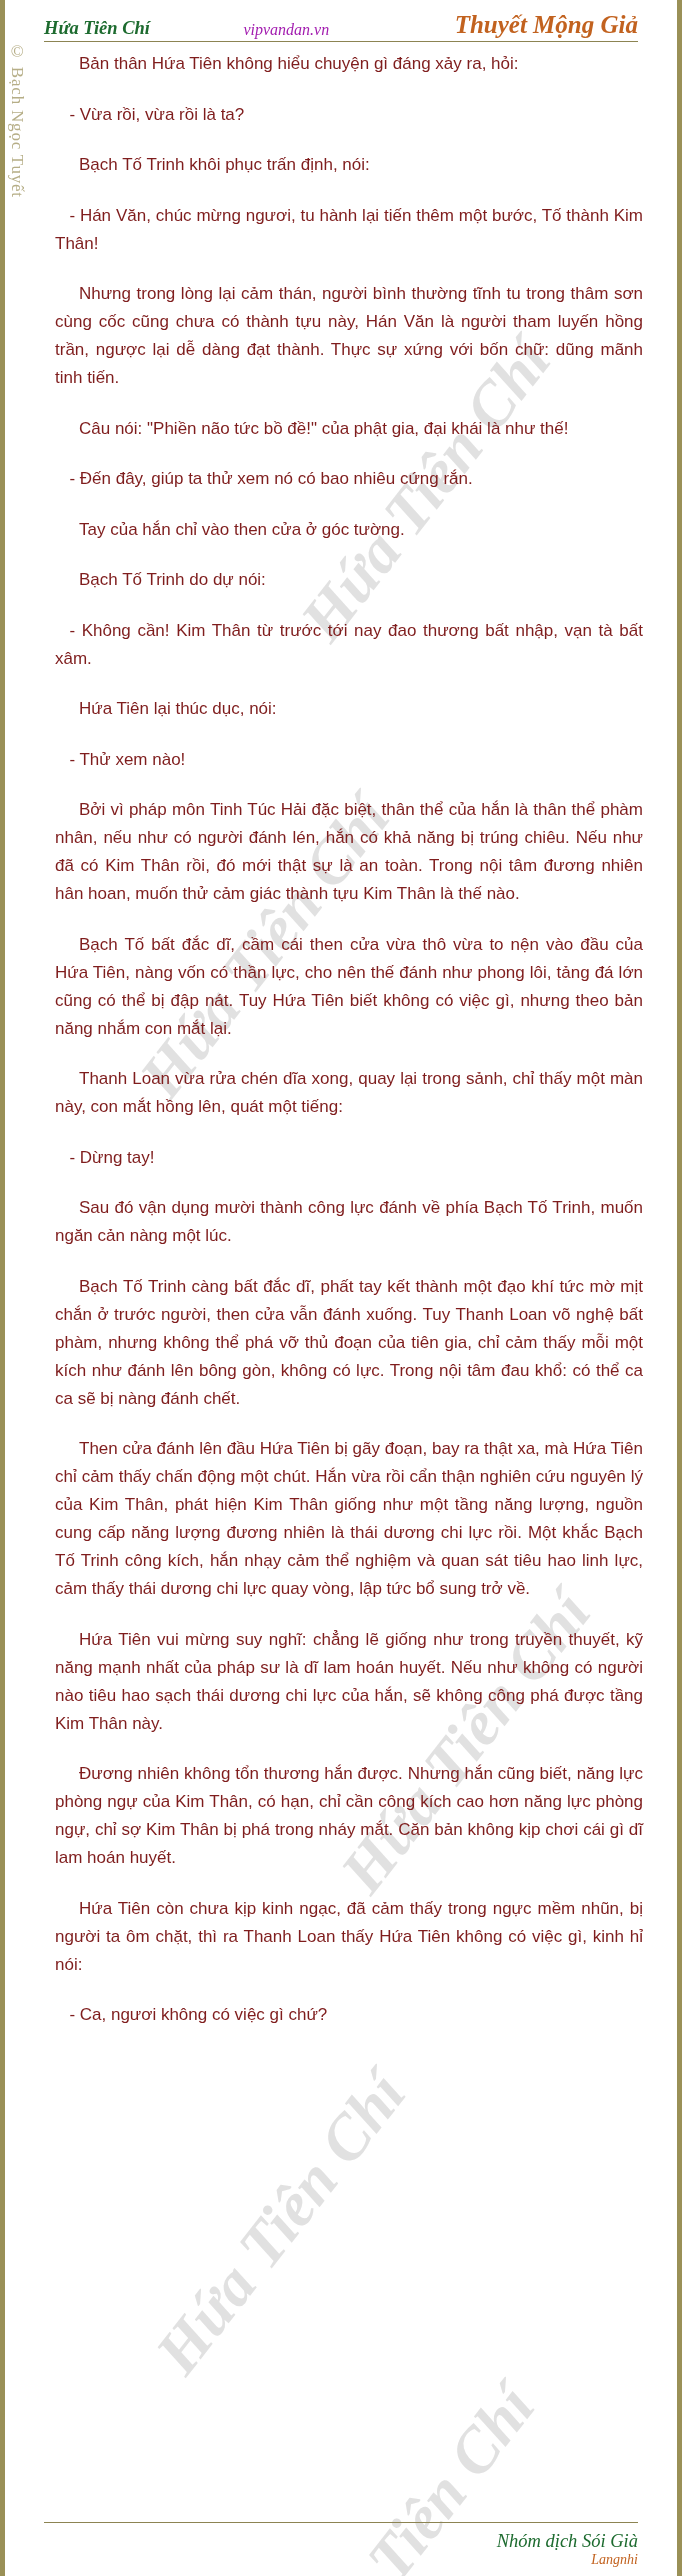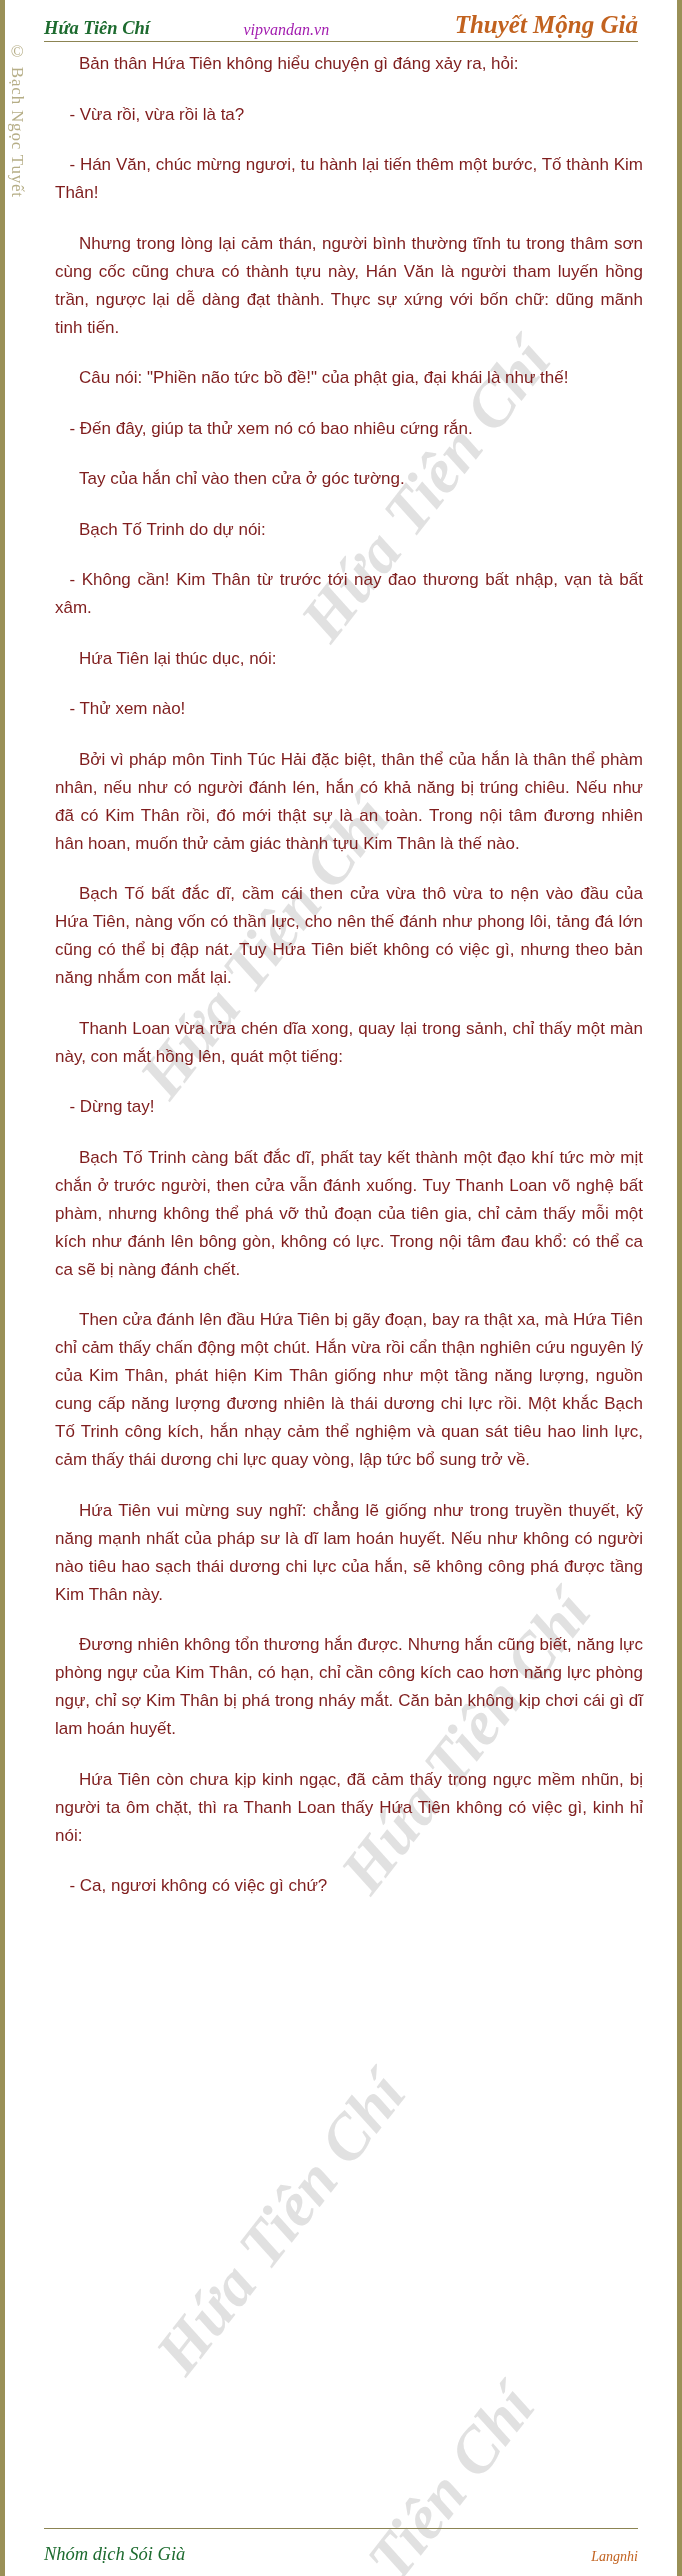--- a/index.html
+++ b/index.html
@@ -127,21 +127,22 @@
     position: absolute;
     left: 39px;
     right: 39px;
     bottom: 11.2px;
     height: 34px;
     z-index: 3;
     display: flex;
     align-items: flex-end;
     justify-content: space-between;
     border-top: 1.6px solid #8c8452;
-    padding-top: 2px;
+    padding-top: 8px;
+    flex-direction: column;
   }
   .footer-left {
     color: #1d6b2f;
     font-style: italic;
     font-size: 18.5px;
     font-family: "Liberation Serif", "DejaVu Serif", serif;
   }
   .footer-right {
     color: #c2621f;
     font-style: italic;
@@ -166,33 +167,35 @@
 
   <div class="header">
     <div class="header-left">Hứa Tiên Chí</div>
     <div class="header-center">vipvandan.vn</div>
     <div class="header-right">Thuyết Mộng Giả</div>
   </div>
 
   <div class="content">
       <p class="">Bản thân Hứa Tiên không hiểu chuyện gì đáng xảy ra, hỏi:</p>
       <p class="dialogue">- Vừa rồi, vừa rồi là ta?</p>
+      <p class="">Bạch Tố Trinh khôi phục trấn định, nói:</p>
       <p class="dialogue">- Hán Văn, chúc mừng ngươi, tu hành lại tiến thêm một bước, Tố thành Kim Thân!</p>
       <p class="">Nhưng trong lòng lại cảm thán, người bình thường tĩnh tu trong thâm sơn cùng cốc cũng chưa có thành tựu này, Hán Văn là người tham luyến hồng trần, ngược lại dễ dàng đạt thành. Thực sự xứng với bốn chữ: dũng mãnh tinh tiến.</p>
       <p class="">Câu nói: "Phiền não tức bồ đề!" của phật gia, đại khái là như thế!</p>
       <p class="dialogue">- Đến đây, giúp ta thử xem nó có bao nhiêu cứng rắn.</p>
       <p class="">Tay của hắn chỉ vào then cửa ở góc tường.</p>
       <p class="">Bạch Tố Trinh do dự nói:</p>
       <p class="dialogue">- Không cần! Kim Thân từ trước tới nay đao thương bất nhập, vạn tà bất xâm.</p>
       <p class="">Hứa Tiên lại thúc dục, nói:</p>
       <p class="dialogue">- Thử xem nào!</p>
       <p class="">Bởi vì pháp môn Tinh Túc Hải đặc biệt, thân thể của hắn là thân thể phàm nhân, nếu như có người đánh lén, hắn có khả năng bị trúng chiêu. Nếu như đã có Kim Thân rồi, đó mới thật sự là an toàn. Trong nội tâm đương nhiên hân hoan, muốn thử cảm giác thành tựu Kim Thân là thế nào.</p>
       <p class="">Bạch Tố bất đắc dĩ, cầm cái then cửa vừa thô vừa to nện vào đầu của Hứa Tiên, nàng vốn có thần lực, cho nên thế đánh như phong lôi, tảng đá lớn cũng có thể bị đập nát. Tuy Hứa Tiên biết không có việc gì, nhưng theo bản năng nhắm con mắt lại.</p>
       <p class="">Thanh Loan vừa rửa chén dĩa xong, quay lại trong sảnh, chỉ thấy một màn này, con mắt hồng lên, quát một tiếng:</p>
       <p class="dialogue">- Dừng tay!</p>
+      <p class="">Sau đó vận dụng mười thành công lực đánh về phía Bạch Tố Trinh, muốn ngăn cản nàng một lúc.</p>
       <p class="">Bạch Tố Trinh càng bất đắc dĩ, phất tay kết thành một đạo khí tức mờ mịt chắn ở trước người, then cửa vẫn đánh xuống. Tuy Thanh Loan võ nghệ bất phàm, nhưng không thể phá vỡ thủ đoạn của tiên gia, chỉ cảm thấy mỗi một kích như đánh lên bông gòn, không có lực. Trong nội tâm đau khổ: có thể ca ca sẽ bị nàng đánh chết.</p>
       <p class="">Then cửa đánh lên đầu Hứa Tiên bị gãy đoạn, bay ra thật xa, mà Hứa Tiên chỉ cảm thấy chấn động một chút. Hắn vừa rồi cẩn thận nghiên cứu nguyên lý của Kim Thân, phát hiện Kim Thân giống như một tầng năng lượng, nguồn cung cấp năng lượng đương nhiên là thái dương chi lực rồi. Một khắc Bạch Tố Trinh công kích, hắn nhạy cảm thể nghiệm và quan sát tiêu hao linh lực, cảm thấy thái dương chi lực quay vòng, lập tức bổ sung trở về.</p>
       <p class="">Hứa Tiên vui mừng suy nghĩ: chẳng lẽ giống như trong truyền thuyết, kỹ năng mạnh nhất của pháp sư là dĩ lam hoán huyết. Nếu như không có người nào tiêu hao sạch thái dương chi lực của hắn, sẽ không công phá được tầng Kim Thân này.</p>
       <p class="">Đương nhiên không tổn thương hắn được. Nhưng hắn cũng biết, năng lực phòng ngự của Kim Thân, có hạn, chỉ cần công kích cao hơn năng lực phòng ngự, chỉ sợ Kim Thân bị phá trong nháy mắt. Căn bản không kịp chơi cái gì dĩ lam hoán huyết.</p>
       <p class="">Hứa Tiên còn chưa kịp kinh ngạc, đã cảm thấy trong ngực mềm nhũn, bị người ta ôm chặt, thì ra Thanh Loan thấy Hứa Tiên không có việc gì, kinh hỉ nói:</p>
       <p class="dialogue">- Ca, ngươi không có việc gì chứ?</p>
     </div>
 
   <div class="footer">
     <div class="footer-left">Nhóm dịch Sói Già</div>

